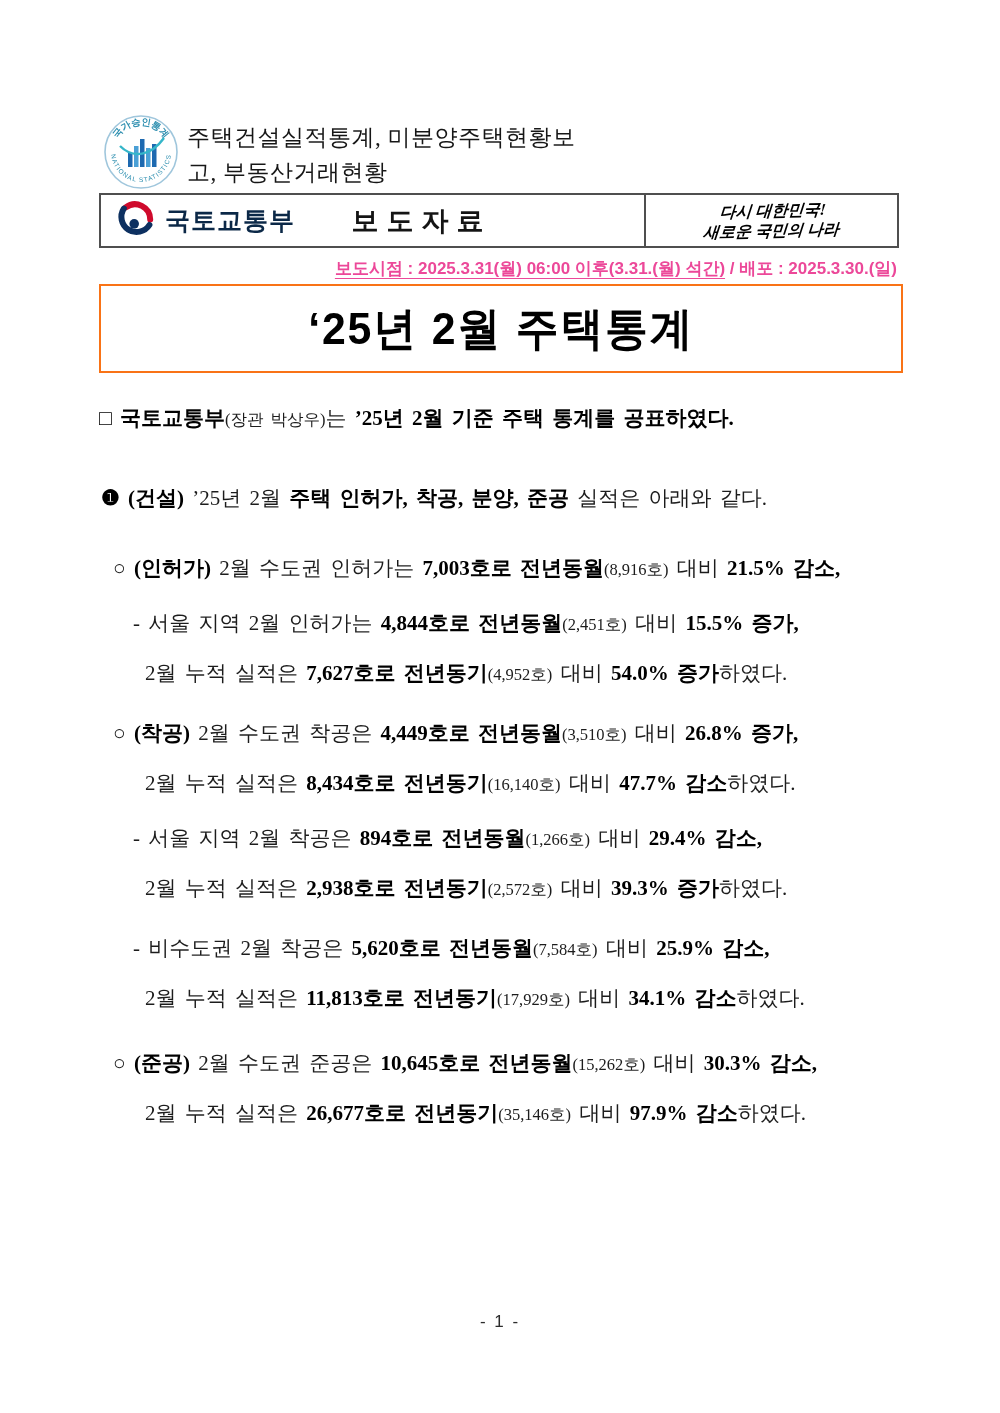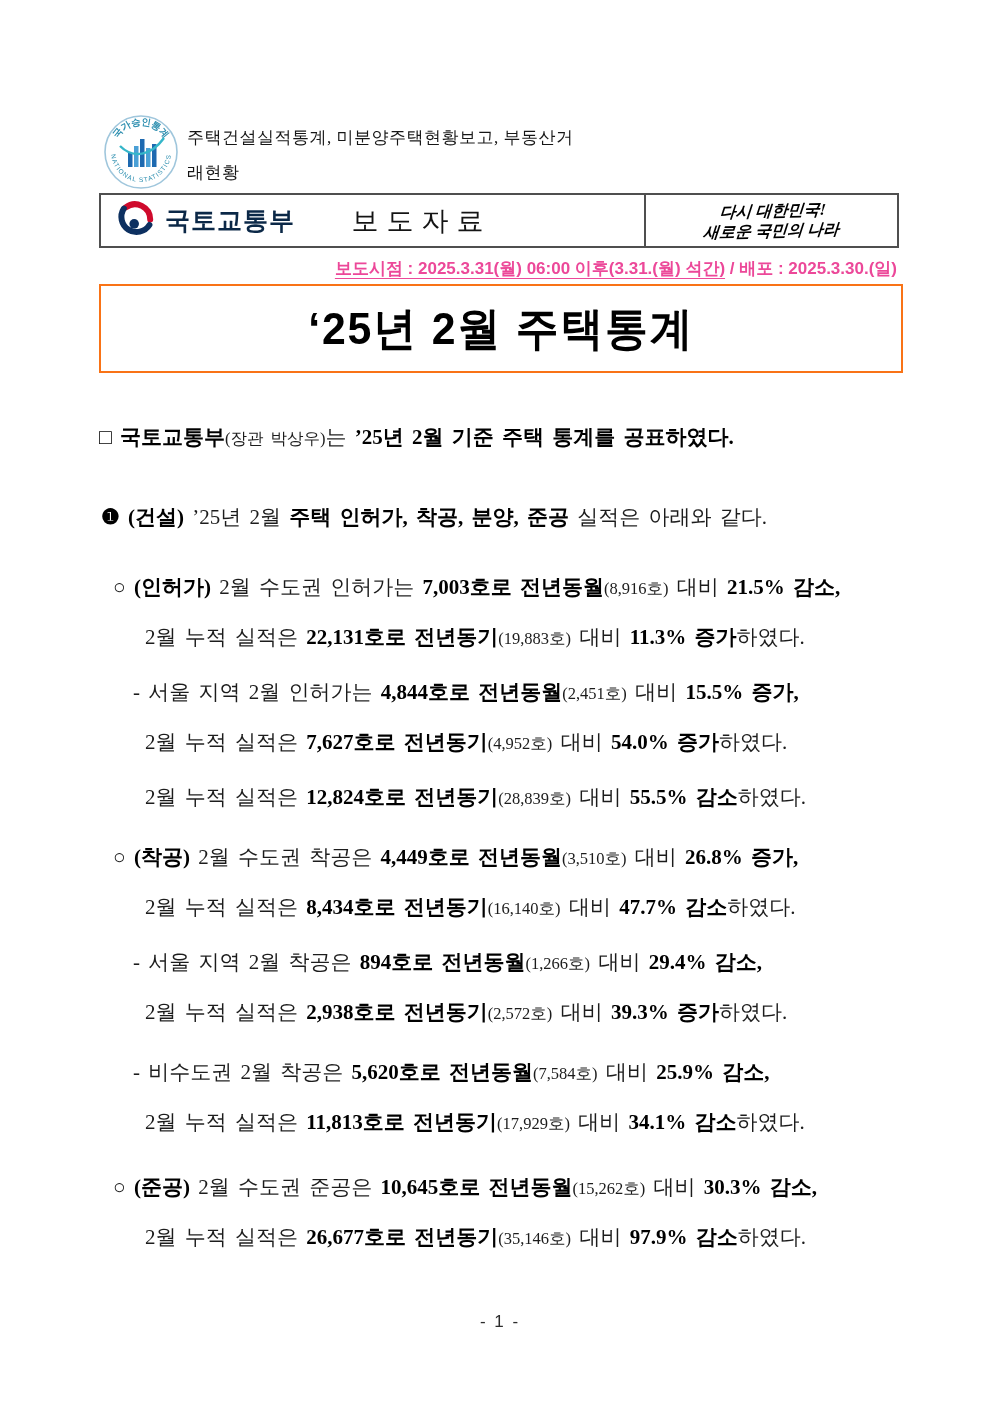--- a/index.html
+++ b/index.html
@@ -10,39 +10,39 @@
     background:#ffffff;
     font-family:"Liberation Serif","DejaVu Serif",serif;
     color:#1c1c1c;
     overflow:hidden;
   }
   
   .topnote{position:absolute;left:103px;top:114px;display:flex;}
   .badge{width:76px;height:76px;flex:0 0 auto;}
   .topnote-text{
     margin-left:8px;margin-top:6px;width:400px;
-    font-size:17px;line-height:35px;letter-spacing:.5px;
+    font-size:23px;line-height:35px;letter-spacing:.5px;
     word-break:break-all;color:#161616;
   }
   
   .pressbox{
     position:absolute;left:99px;top:193px;width:796px;height:51px;
     border:2px solid #4f4f4f;background:#fff;
   }
   .press-left{position:absolute;left:14px;top:0;height:100%;display:flex;align-items:center;}
   .ministry-name{
     margin-left:10px;
     font-family:"Liberation Sans","DejaVu Sans",sans-serif;
     font-weight:800;font-size:25px;letter-spacing:1px;color:#0b2847;
   }
   .doc-type{
     position:absolute;left:0;right:155px;top:0;height:100%;
     display:flex;align-items:center;justify-content:center;
     font-family:"Liberation Sans","DejaVu Sans",sans-serif;
-    font-size:27px;font-weight:400;letter-spacing:8px;color:#141414;
+    font-size:27px;font-weight:700;letter-spacing:8px;color:#141414;
   }
   .slogan-cell{
     position:absolute;right:0;top:0;width:251px;height:100%;
     border-left:2px solid #4f4f4f;
     display:flex;flex-direction:column;align-items:center;justify-content:center;
   }
   .slogan{
     font-style:italic;font-weight:700;color:#000;
     transform:rotate(-1.5deg) skewX(-6deg);
     text-align:center;line-height:20px;font-size:16px;
@@ -59,21 +59,21 @@
     position:absolute;left:99px;top:284px;width:800px;height:85px;
     border:2px solid #f97316;
     display:flex;align-items:center;justify-content:center;
   }
   .doc-title{
     font-family:"Liberation Sans","DejaVu Sans",sans-serif;
     font-weight:900;font-size:45px;letter-spacing:2px;color:#000;
     transform:scaleX(.95);white-space:nowrap;
   }
   
-  .body{position:absolute;left:99px;top:412px;width:810px;}
+  .body{position:absolute;left:99px;top:393px;width:810px;}
   .pline{
     height:50px;line-height:50px;white-space:nowrap;
     font-size:21px;word-spacing:3px;color:#1c1c1c;
   }
   .rb{font-weight:700;color:#000;}
   .rp{font-size:16.5px;}
   .mt30{margin-top:30px}.mt20{margin-top:20px}.mt5{margin-top:5px}
   .mt10{margin-top:10px}.mt15{margin-top:15px}
   .il-sq{padding-left:0}
   .il-num{padding-left:2px}
@@ -144,28 +144,26 @@
 
   <div class="body">
     <div class="para">
       <div class="pline il-sq"><span class="rb">□ </span><span class="rb">국토교통부</span><span class="rp">(장관 박상우)</span><span>는 </span><span class="rb">’25년 2월 기준 주택 통계를 공표하였다.</span></div>
     </div>
     <div class="para mt30">
       <div class="pline il-num"><span class="rb">❶ </span><span class="rb">(건설)</span><span> ’25년 2월 </span><span class="rb">주택 인허가, 착공, 분양, 준공</span><span> 실적은 아래와 같다.</span></div>
     </div>
     <div class="para mt20">
       <div class="pline il-o"><span>○ </span><span class="rb">(인허가)</span><span> 2월 수도권 인허가는 </span><span class="rb">7,003호로 </span><span class="rb">전년동월</span><span class="rp">(8,916호)</span><span> 대비 </span><span class="rb">21.5% 감소,</span></div>
-      <div class="pline il-c"><span>2월 누적 실적은 </span><span class="rb">22,131호로 </span><span class="rb">전년동기</span><span class="rp">(19,883호)</span><span> 대비 </span><span class="rb">11.3% 증가</span><span>하였다.</span></div>
     </div>
     <div class="para mt5">
       <div class="pline il-d"><span>- 서울 지역 2월 인허가는 </span><span class="rb">4,844호로 </span><span class="rb">전년동월</span><span class="rp">(2,451호)</span><span> 대비 </span><span class="rb">15.5% 증가,</span></div>
       <div class="pline il-c"><span>2월 누적 실적은 </span><span class="rb">7,627호로 </span><span class="rb">전년동기</span><span class="rp">(4,952호)</span><span> 대비 </span><span class="rb">54.0% 증가</span><span>하였다.</span></div>
     </div>
     <div class="para mt5">
-      <div class="pline il-c"><span>2월 누적 실적은 </span><span class="rb">12,824호로 </span><span class="rb">전년동기</span><span class="rp">(28,839호)</span><span> 대비 </span><span class="rb">55.5% 감소</span><span>하였다.</span></div>
     </div>
     <div class="para mt10">
       <div class="pline il-o"><span>○ </span><span class="rb">(착공)</span><span> 2월 수도권 착공은 </span><span class="rb">4,449호로 </span><span class="rb">전년동월</span><span class="rp">(3,510호)</span><span> 대비 </span><span class="rb">26.8% 증가,</span></div>
       <div class="pline il-c"><span>2월 누적 실적은 </span><span class="rb">8,434호로 </span><span class="rb">전년동기</span><span class="rp">(16,140호)</span><span> 대비 </span><span class="rb">47.7% 감소</span><span>하였다.</span></div>
     </div>
     <div class="para mt5">
       <div class="pline il-d"><span>- 서울 지역 2월 착공은 </span><span class="rb">894호로 </span><span class="rb">전년동월</span><span class="rp">(1,266호)</span><span> 대비 </span><span class="rb">29.4% 감소,</span></div>
       <div class="pline il-c"><span>2월 누적 실적은 </span><span class="rb">2,938호로 </span><span class="rb">전년동기</span><span class="rp">(2,572호)</span><span> 대비 </span><span class="rb">39.3% 증가</span><span>하였다.</span></div>
     </div>
     <div class="para mt10">

